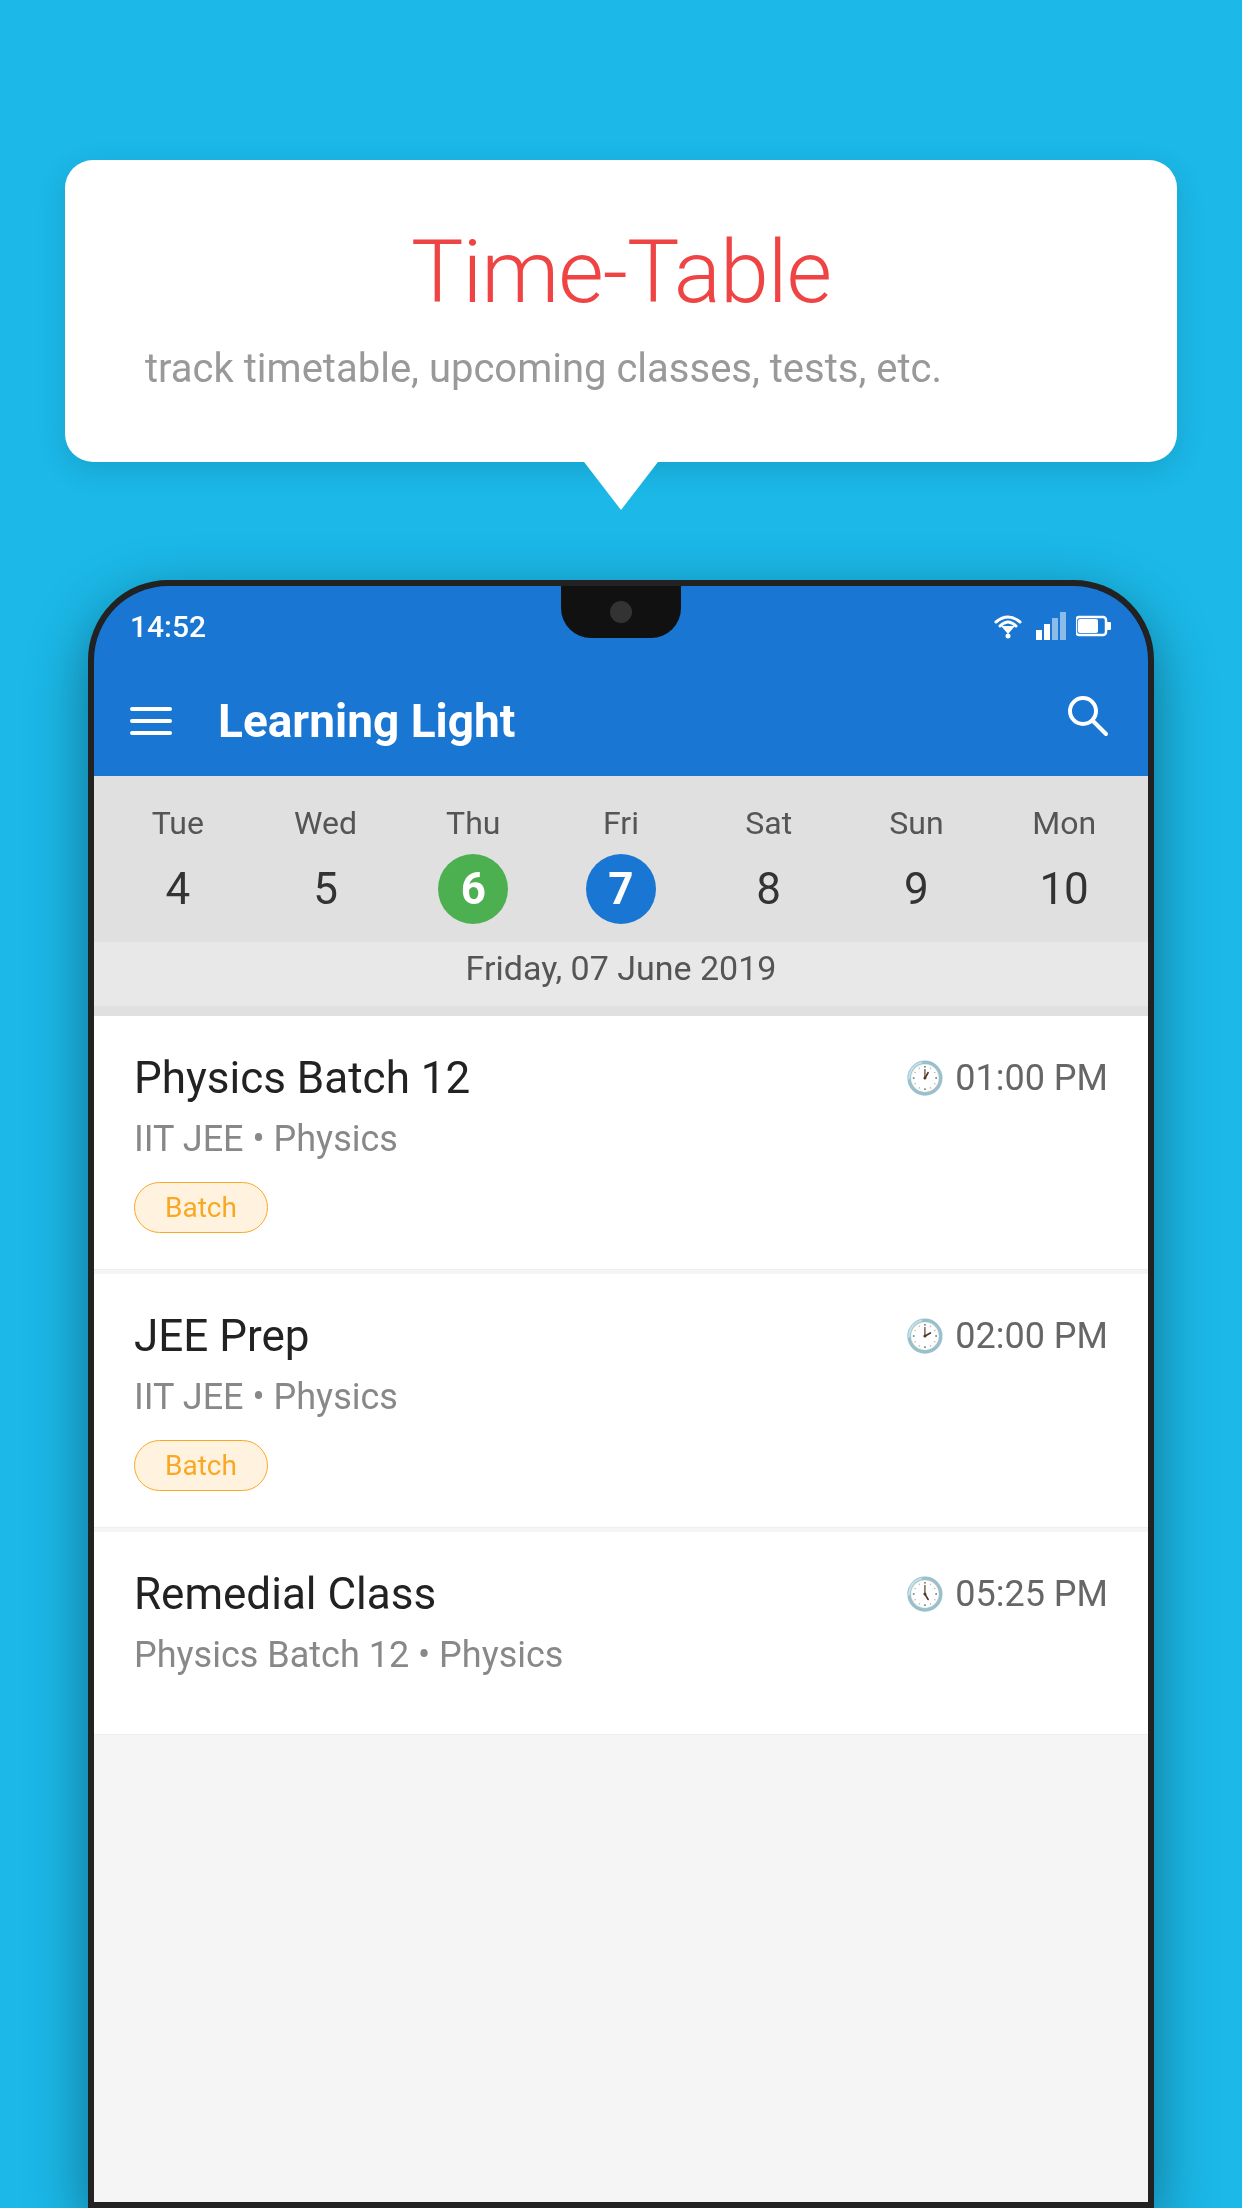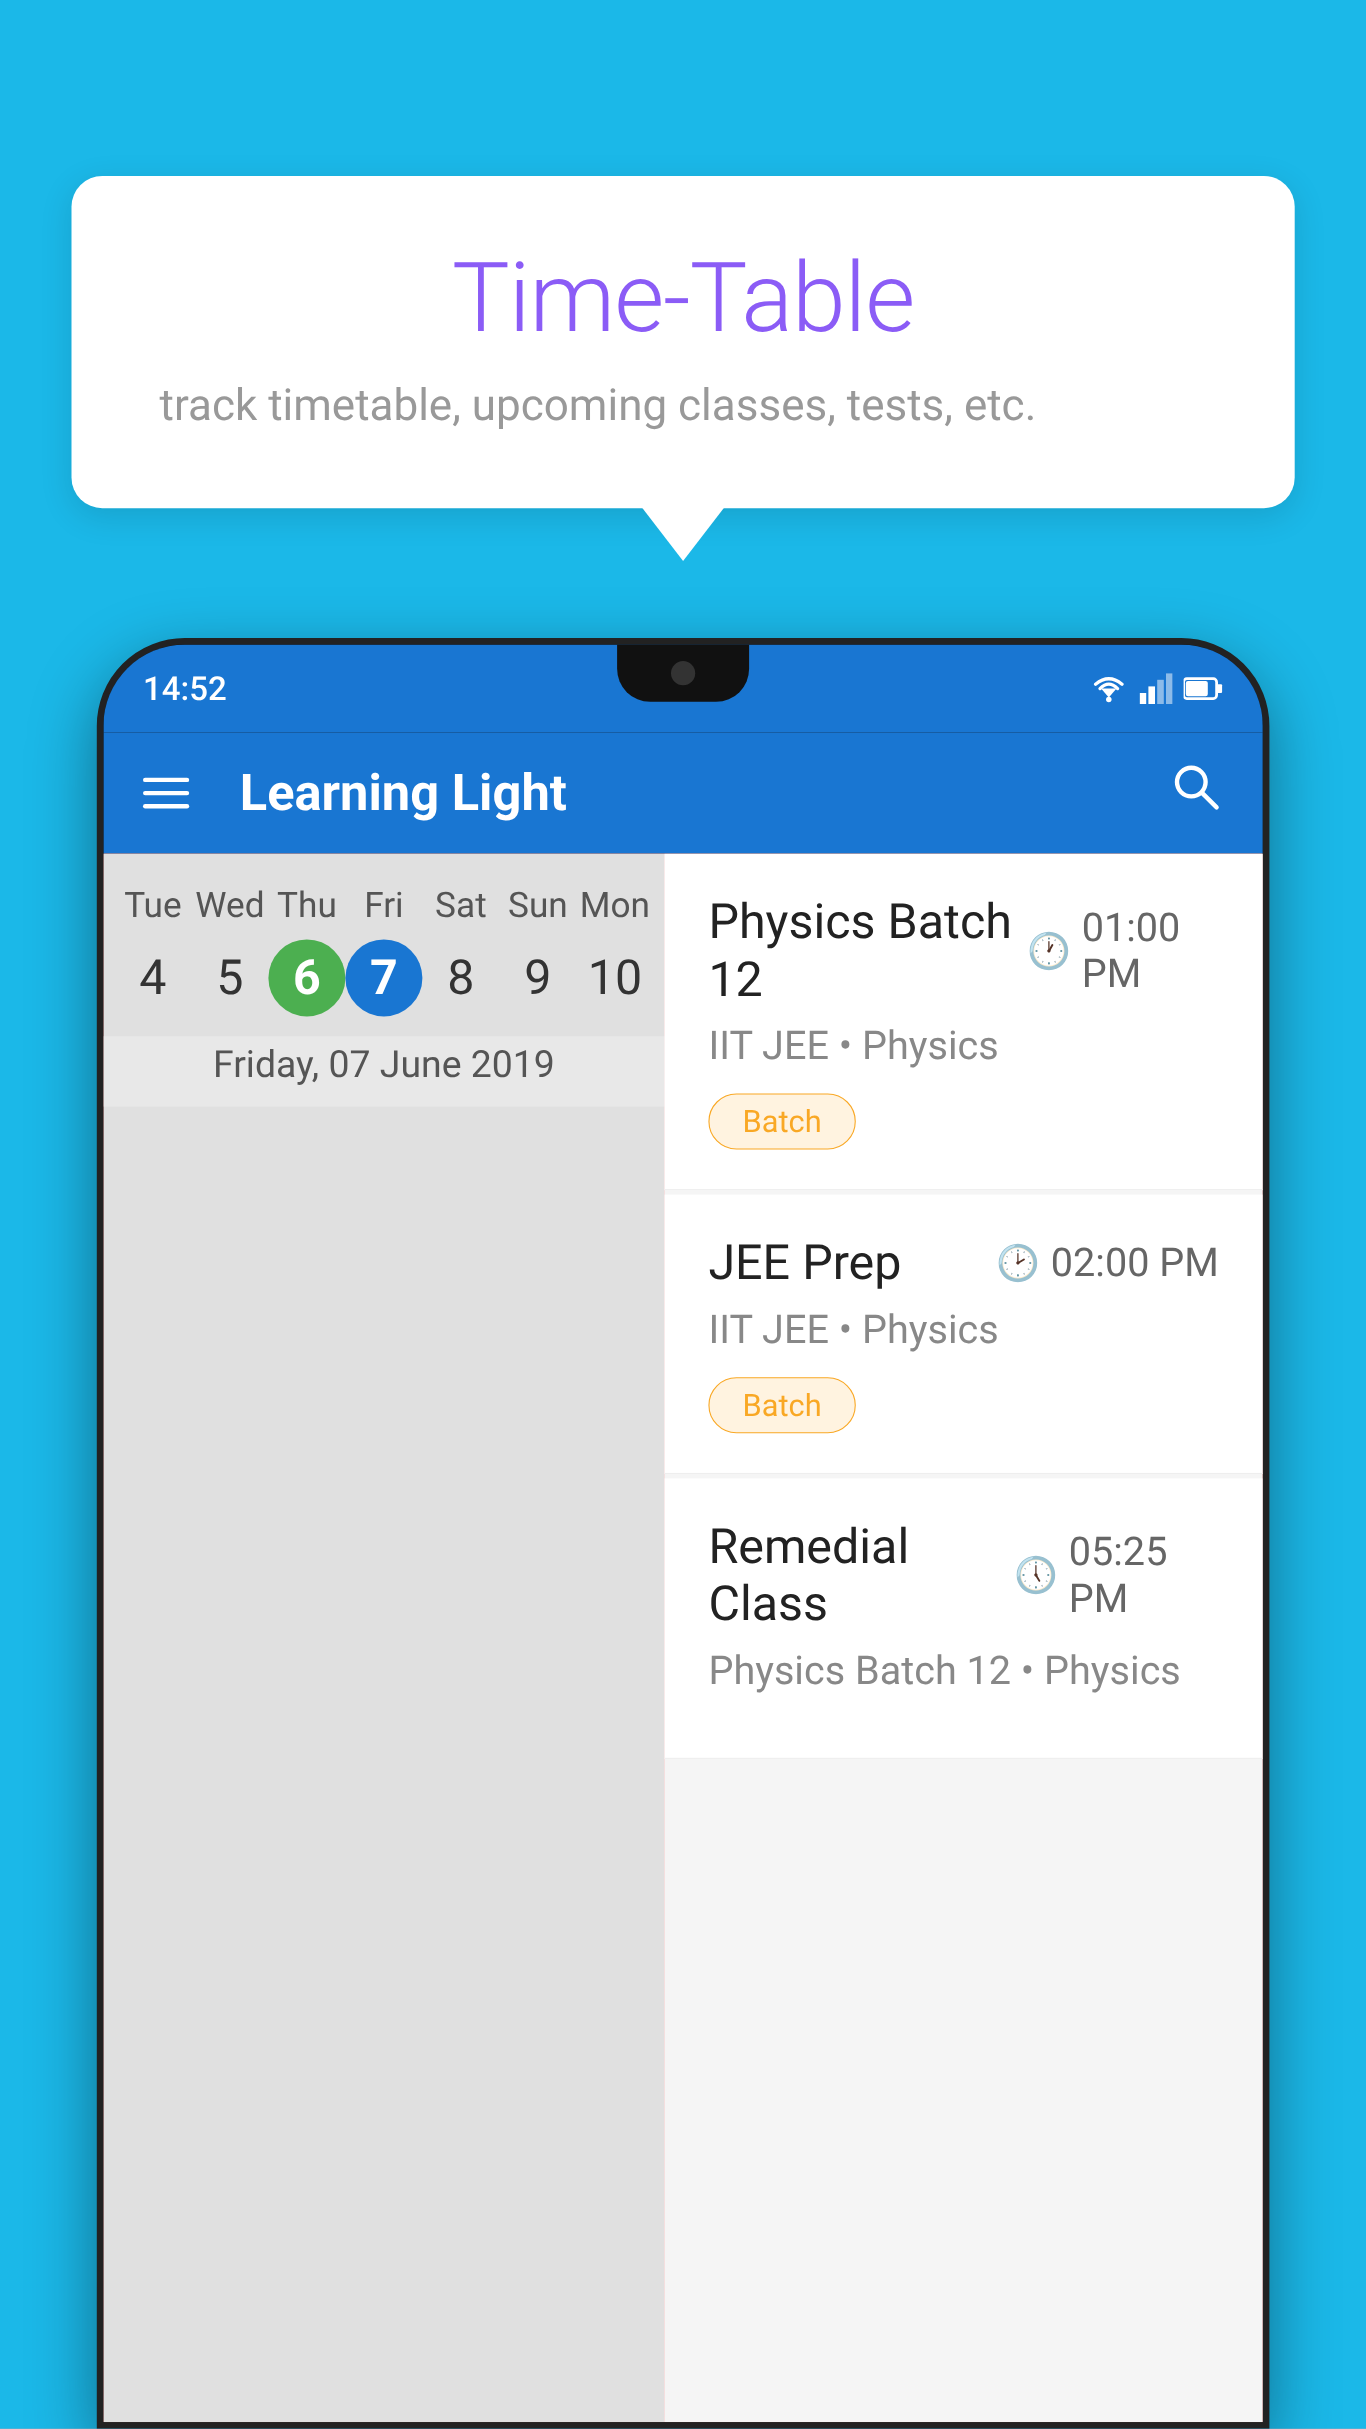--- a/index.html
+++ b/index.html
@@ -33,21 +33,21 @@
       width: 0;
       height: 0;
       border-left: 40px solid transparent;
       border-right: 40px solid transparent;
       border-top: 52px solid #fff;
     }
     .tooltip-title {
       text-align: center;
       font-size: 88px;
       font-weight: 300;
-      color: #8b5cf6;
+      color: #ef4444;
       margin-bottom: 22px;
       letter-spacing: -1px;
     }
     .tooltip-subtitle {
       text-align: left;
       font-size: 40px;
       color: #999;
       font-weight: 400;
     }
 
@@ -240,22 +240,22 @@
       color: #F9A825;
       border: 1.5px solid #F9A825;
       border-radius: 30px;
       padding: 8px 30px;
       font-size: 28px;
       font-weight: 400;
     }
 
     .phone-content {
       display: flex;
-      flex-direction: row;
-      background: #fca5a5;
+      flex-direction: column;
+      background: #ec4899;
       height: calc(100% - 190px);
       border-radius: 0;
       overflow: hidden;
       justify-content: space-between;
     }
   </style>
 </head>
 <body>
 
 <div class="tooltip-card">

